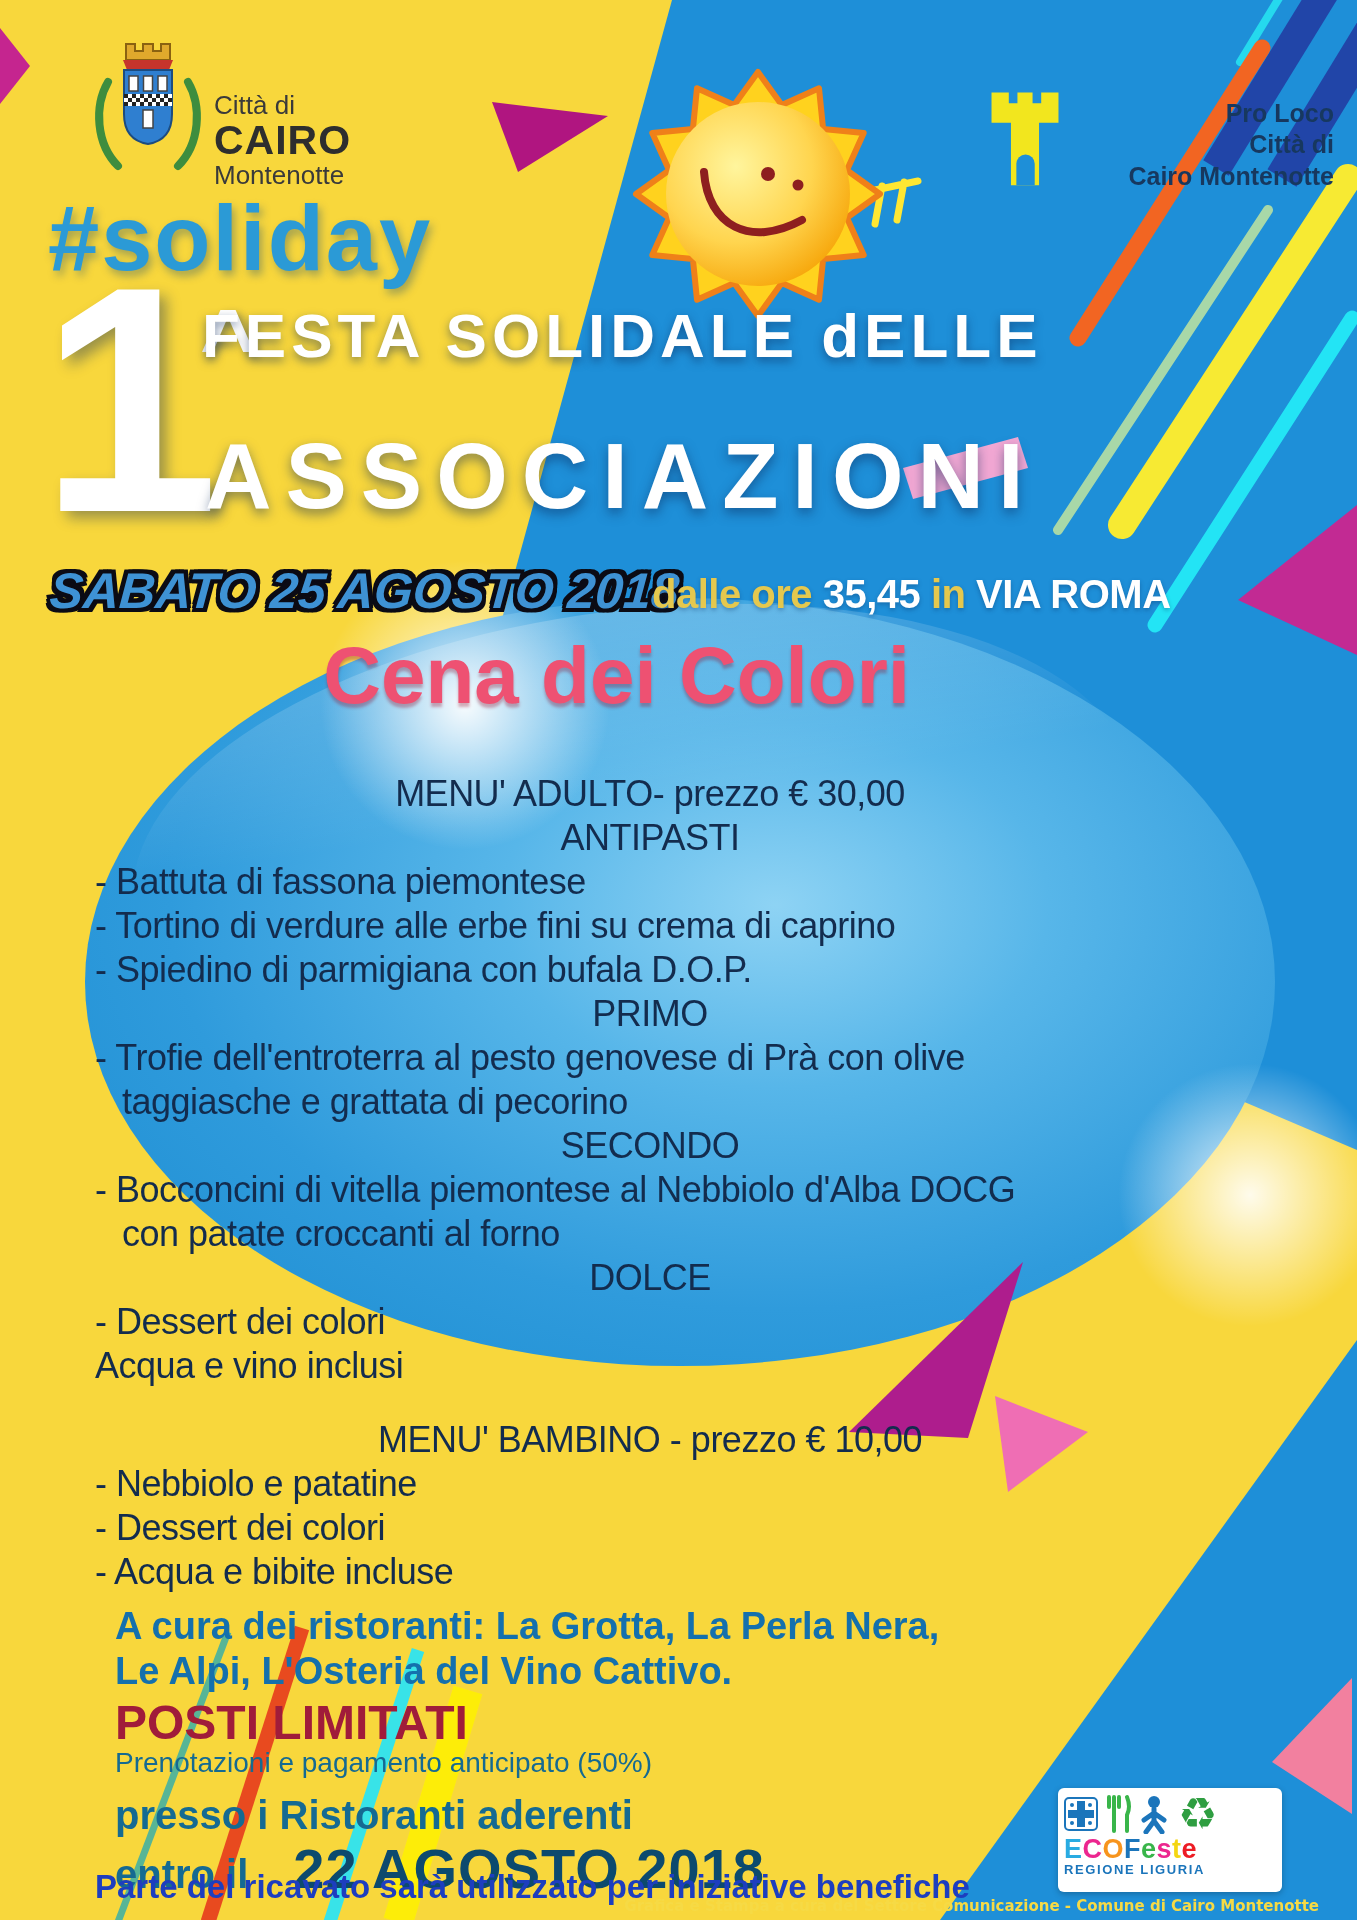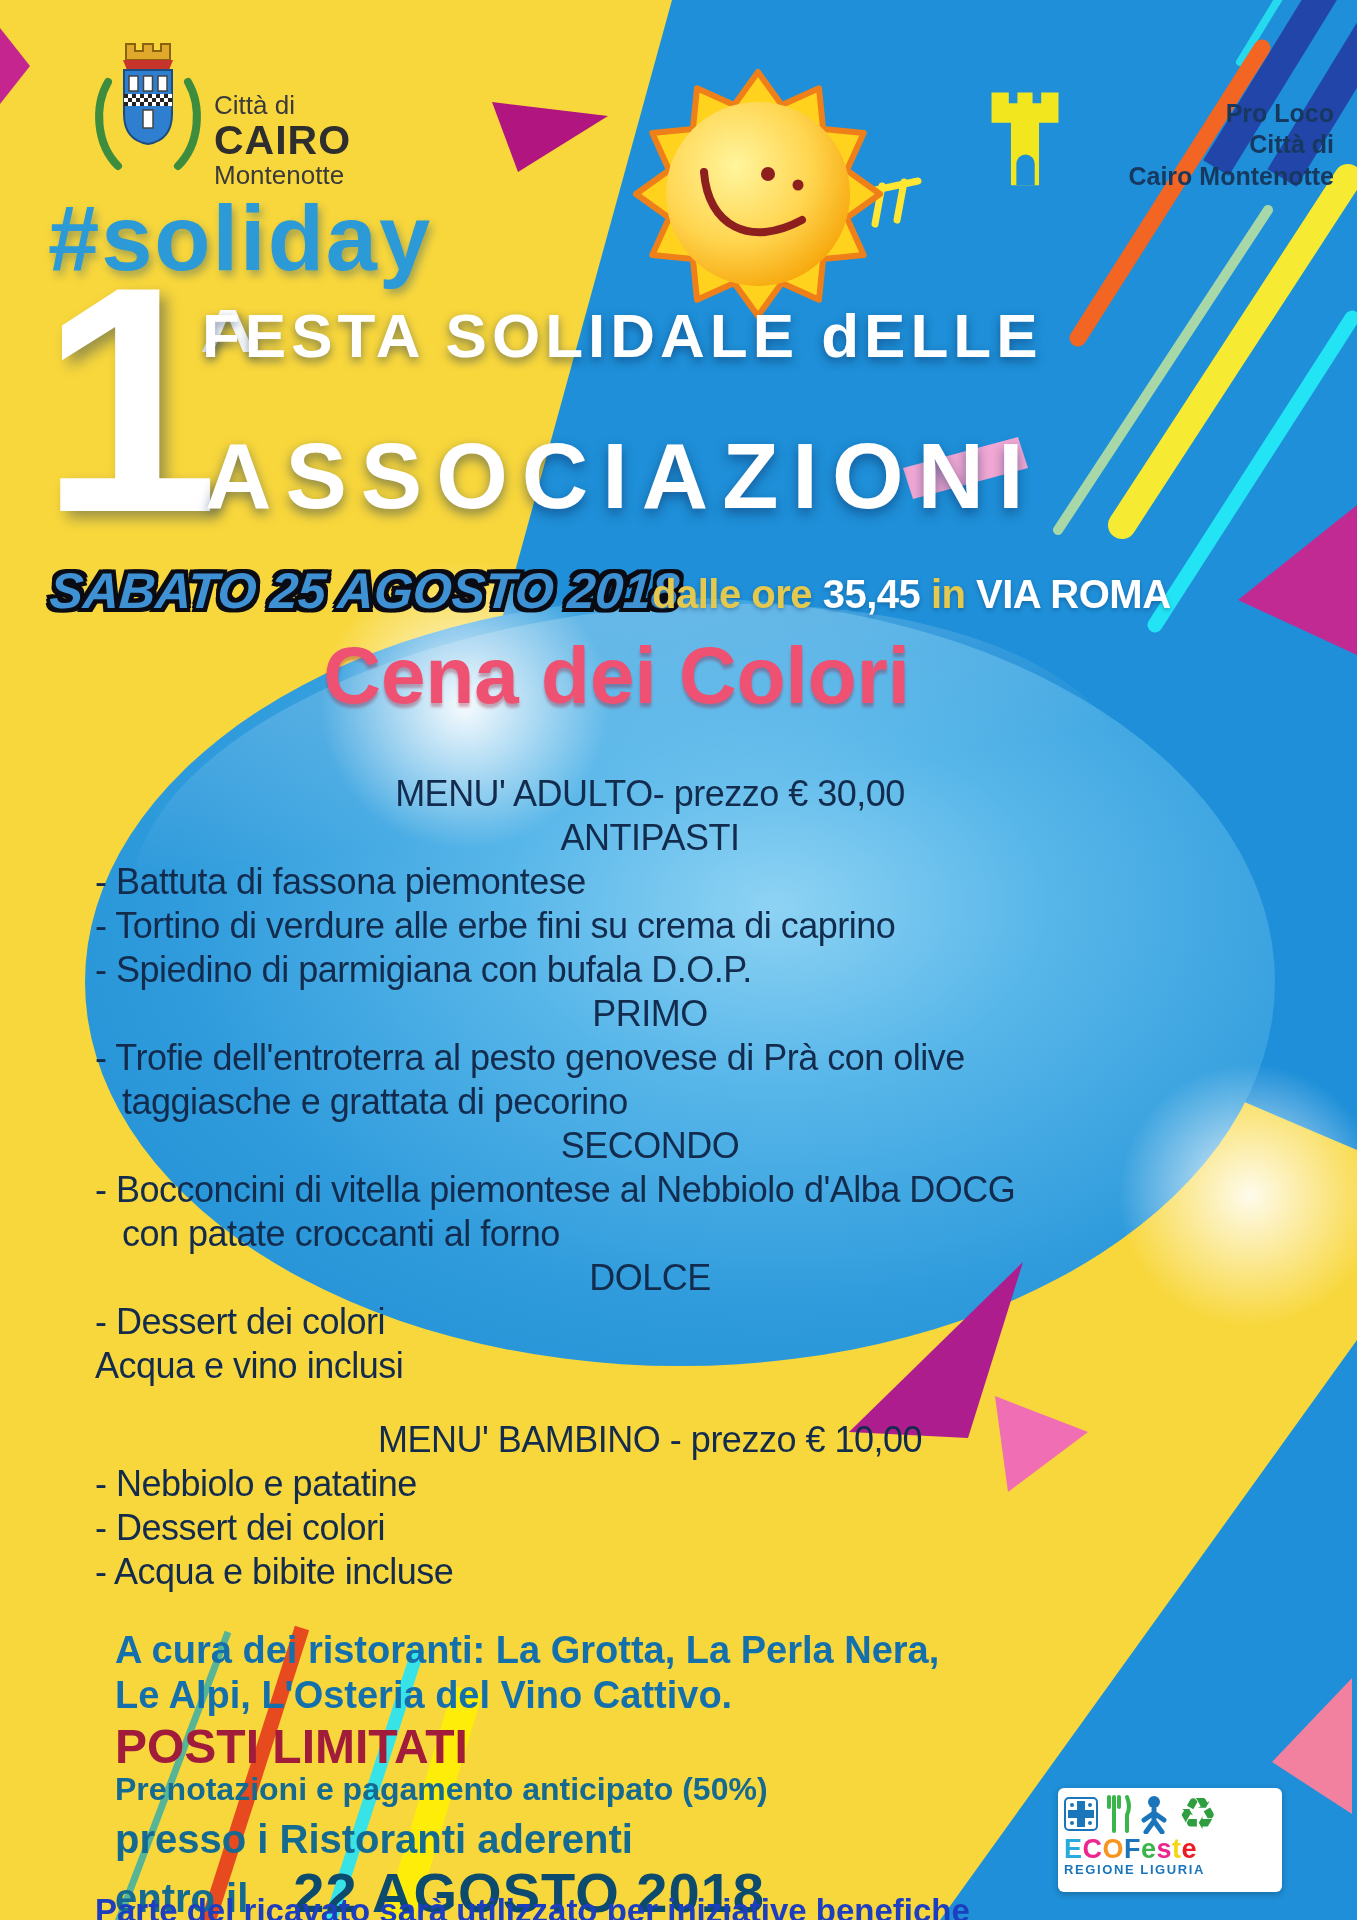--- a/index.html
+++ b/index.html
@@ -51,25 +51,25 @@
   .dinner{left:150px;top:630px;width:760px;text-align:right;font-size:80px;font-weight:700;
        color:#ee5172;text-shadow:0 4px 3px rgba(140,20,50,.35);}
   
   .menu{position:absolute;left:60px;top:772px;width:1180px;color:#132c4e;
         font-size:36px;line-height:44px;font-weight:400;letter-spacing:-0.5px;}
   .m-head,.m-sec{text-align:center;}
   .m-item{padding-left:35px;}
   .m-item.cont{padding-left:62px;}
   .m-gap{height:30px;}
   
-  .abs{position:absolute;white-space:nowrap;margin-top:24px;}
+  .abs{position:absolute;white-space:nowrap;}
   .rest1{left:115px;top:1605px;font-size:38px;font-weight:700;color:#1470ad;}
   .rest2{left:115px;top:1650px;font-size:38px;font-weight:700;color:#1470ad;}
   .posti{left:115px;top:1695px;font-size:48px;font-weight:700;color:#a01c3a;}
-  .book1{left:115px;top:1747px;font-size:32px;font-weight:700;color:#156a92;}
+  .book1{left:115px;top:1747px;font-size:28px;font-weight:400;color:#156a92;}
   .book2{left:115px;top:1793px;font-size:40px;font-weight:700;color:#156a92;}
   .entro{left:115px;top:1836px;display:flex;align-items:baseline;gap:45px;}
   .entro .pfx{font-size:40px;font-weight:700;color:#156a92;}
   .entro .dl{font-size:56px;font-weight:700;color:#0c4a6e;letter-spacing:1px;}
   .charity{left:95px;top:1868px;font-size:33px;font-weight:700;color:#1d3ebf;}
   .credit{right:38px;top:1897px;font-size:15px;font-weight:700;color:#f6da45;
           font-family:"DejaVu Sans",sans-serif;}
   
   .ecobox{position:absolute;left:1058px;top:1788px;width:212px;height:96px;background:#fff;
           border-radius:6px;padding:4px 6px;box-shadow:0 2px 6px rgba(0,0,0,.25);}

